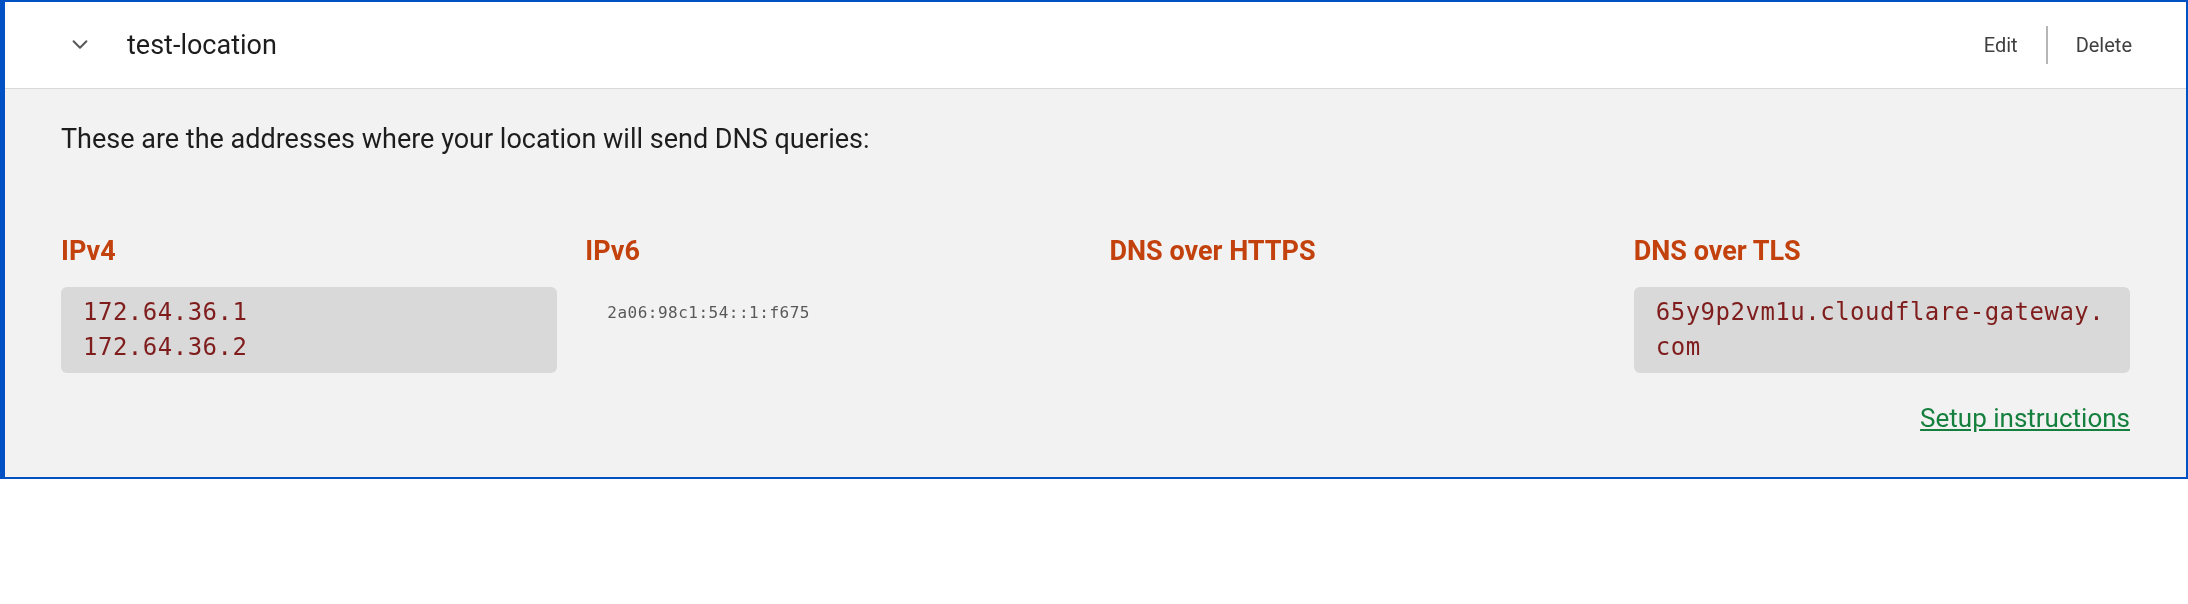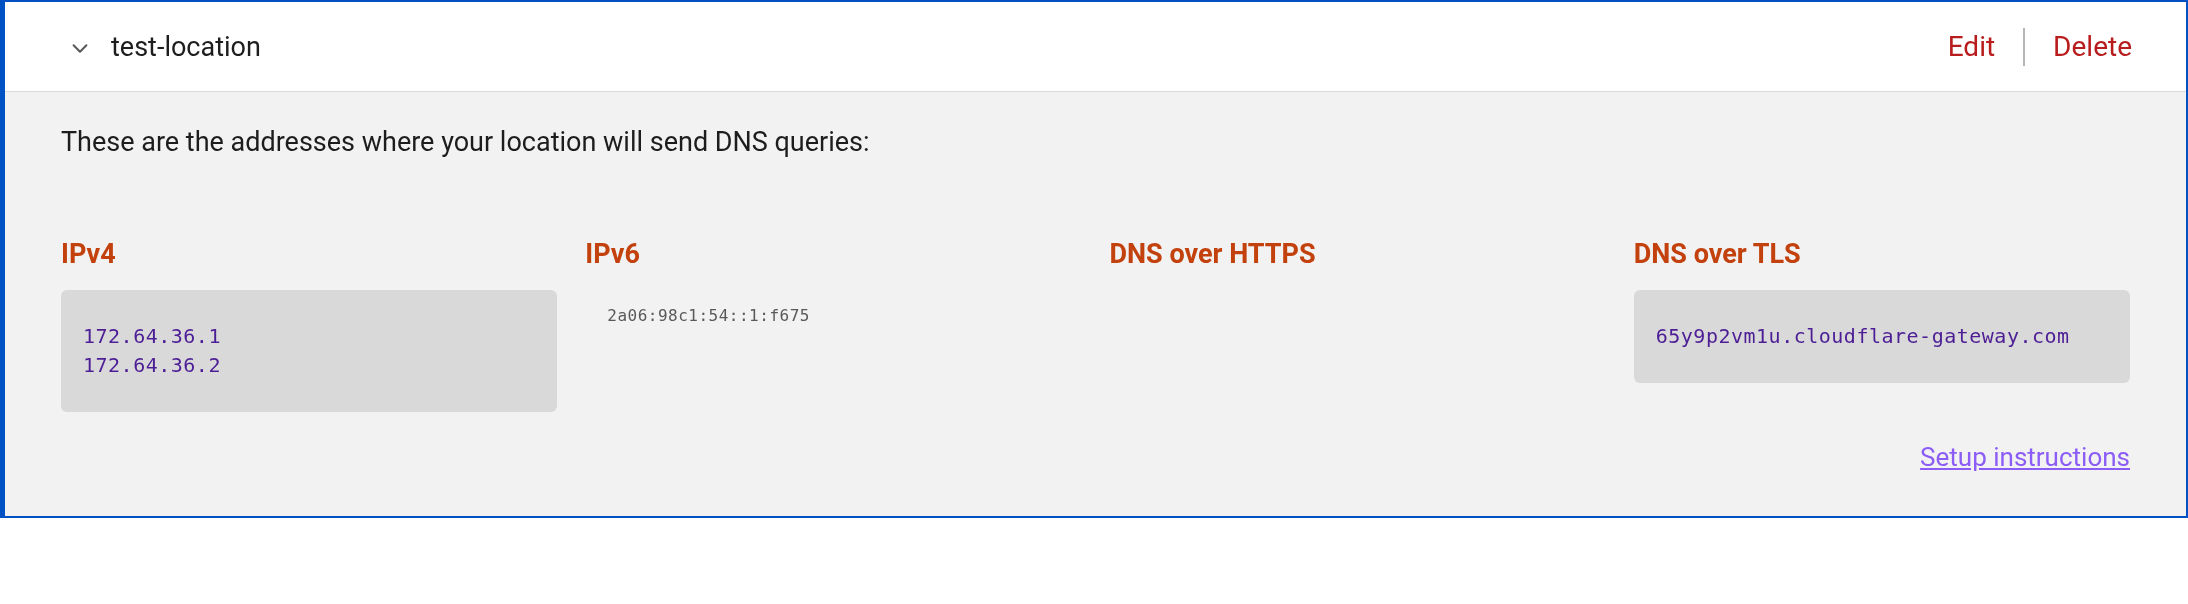--- a/index.html
+++ b/index.html
@@ -21,22 +21,22 @@
     .panel-header {
       display: flex;
       align-items: center;
       justify-content: space-between;
       padding: 24px 44px 24px 60px;
       background: #fff;
       border-bottom: 1px solid #d9d9d9;
     }
     .panel-header-left {
       display: flex;
-      align-items: flex-end;
-      gap: 16px;
+      align-items: flex-start;
+      gap: 32px;
     }
     .chevron {
       width: 30px;
       height: 30px;
       display: inline-flex;
       align-items: center;
       justify-content: center;
       cursor: pointer;
       color: #595959;
     }
@@ -52,22 +52,22 @@
     .location-name {
       font-size: 27px;
       font-weight: 400;
       color: #1d1d1d;
     }
     .panel-header-right {
       display: flex;
       align-items: center;
     }
     .action-link {
-      font-size: 28px;
-      color: #b91c1c;
+      font-size: 20px;
+      color: #404040;
       cursor: pointer;
       padding: 4px 10px;
       background: none;
       border: none;
       font-family: inherit;
     }
     .divider {
       width: 2px;
       height: 38px;
       background: #b6b6b6;
@@ -93,45 +93,45 @@
     }
     .col-heading {
       font-size: 27px;
       font-weight: 700;
       color: #c2410c;
       margin-bottom: 20px;
     }
     .value-box {
       background: #d9d9d9;
       border-radius: 6px;
-      padding: 32px 22px;
+      padding: 8px 22px;
       font-family: ui-monospace, SFMono-Regular, Menlo, Consolas, monospace;
-      font-size: 20px;
-      color: #4c1d95;
+      font-size: 24px;
+      color: #7f1d1d;
       line-height: 1.45;
       word-break: break-all;
       letter-spacing: 0.5px;
     }
     .value-plain {
       padding: 14px 22px;
       font-family: ui-monospace, SFMono-Regular, Menlo, Consolas, monospace;
       font-size: 16px;
       color: #595959;
       line-height: 1.45;
       word-break: break-all;
       letter-spacing: 0.5px;
     }
     .footer-row {
       display: flex;
       justify-content: flex-end;
       margin-top: 30px;
     }
     .setup-link {
       font-size: 26px;
-      color: #8b5cf6;
+      color: #15803d;
       text-decoration: underline;
       cursor: pointer;
     }
   </style>
 </head>
 <body>
 
 <div class="panel">
 
   <div class="panel-header">

